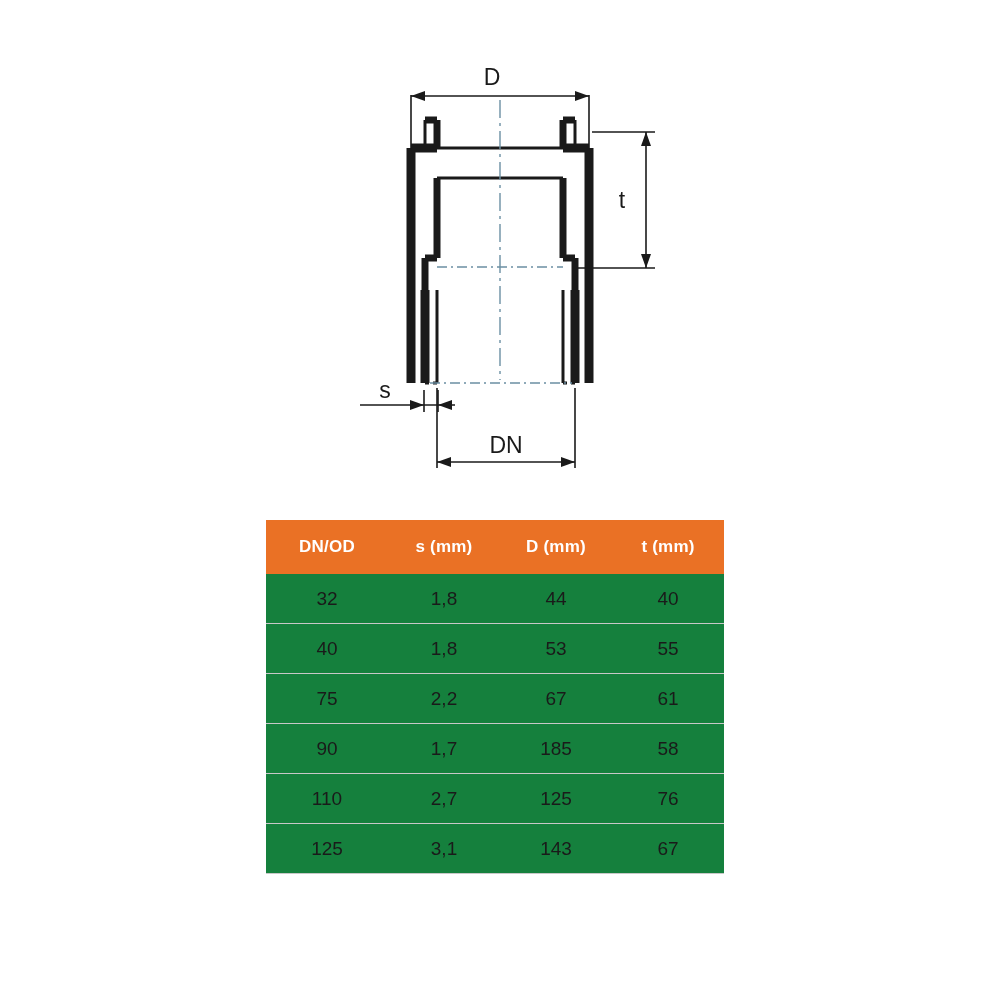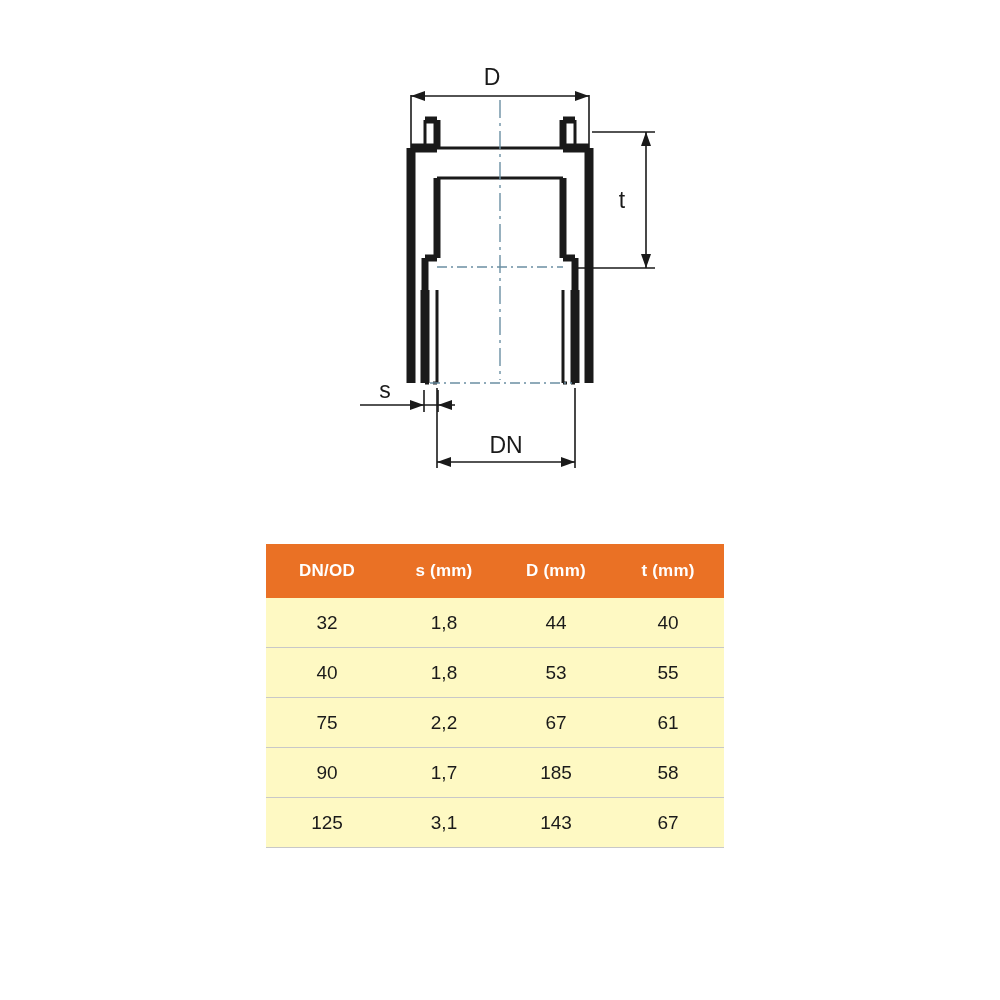--- a/index.html
+++ b/index.html
@@ -35,21 +35,21 @@
   .dim-label {
     font-family: "Liberation Sans", sans-serif;
     font-size: 23px;
     fill: #1a1a1a;
   }
 
   
   #spec-table-wrap {
     position: absolute;
     left: 266px;
-    top: 544px;
+    top: 520px;
     width: 458px;
   }
   table.spec {
     border-collapse: collapse;
     width: 458px;
     table-layout: fixed;
   }
   table.spec th {
     background: #ea7125;
     color: #ffffff;
@@ -59,21 +59,21 @@
     text-align: center;
     border: none;
     letter-spacing: .2px;
   }
   table.spec td {
     font-size: 19px;
     color: #1a1a1a;
     text-align: center;
     height: 47px;
     border-bottom: 1px solid #c8c8c8;
-    background: #fef9c3;
+    background: #15803d;
   }
   table.spec tr:last-child td {
     border-bottom: 1px solid #c8c8c8;
   }
   table.spec col.c0 { width: 122px; }
   table.spec col.c1 { width: 112px; }
   table.spec col.c2 { width: 112px; }
   table.spec col.c3 { width: 112px; }
 </style>
 </head>
@@ -216,20 +216,26 @@
           <td>67</td>
           <td>61</td>
         </tr>
         <tr>
           <td>90</td>
           <td>1,7</td>
           <td>185</td>
           <td>58</td>
         </tr>
         <tr>
+          <td>110</td>
+          <td>2,7</td>
+          <td>125</td>
+          <td>76</td>
+        </tr>
+        <tr>
           <td>125</td>
           <td>3,1</td>
           <td>143</td>
           <td>67</td>
         </tr>
       </tbody>
     </table>
   </div>
 
 </div>

